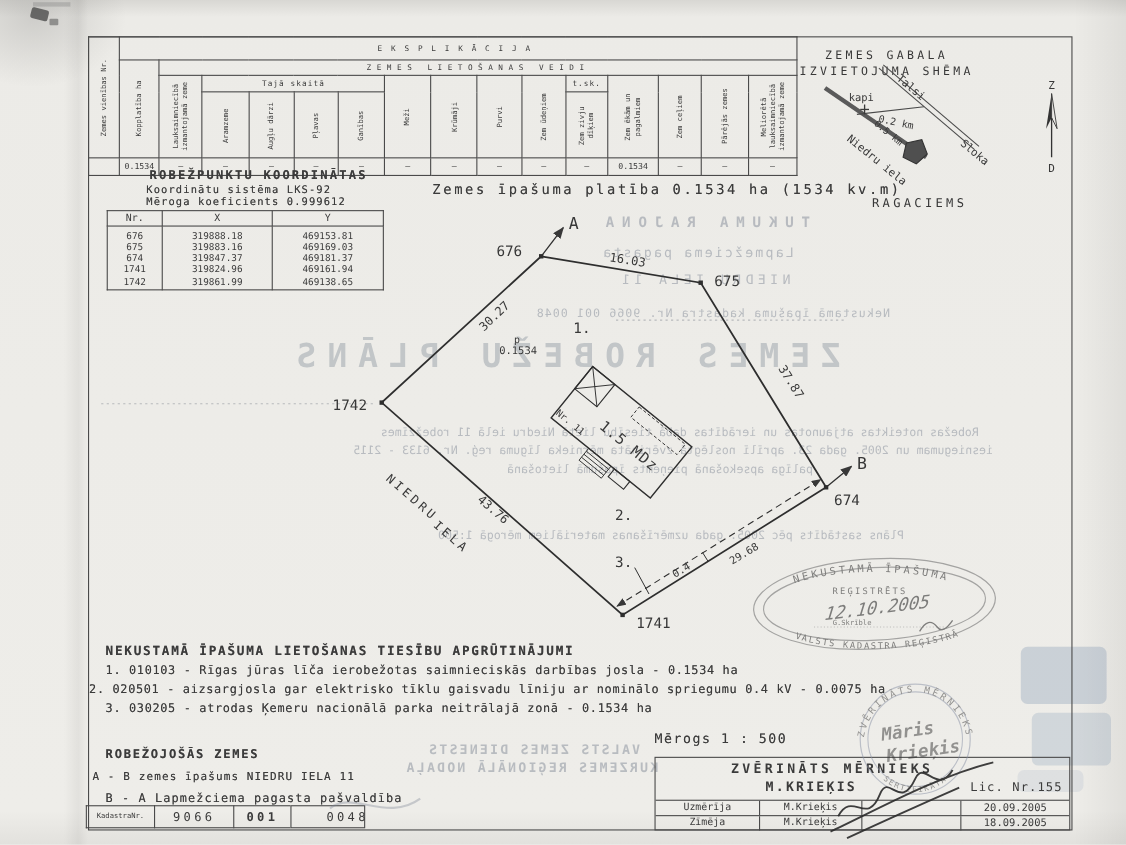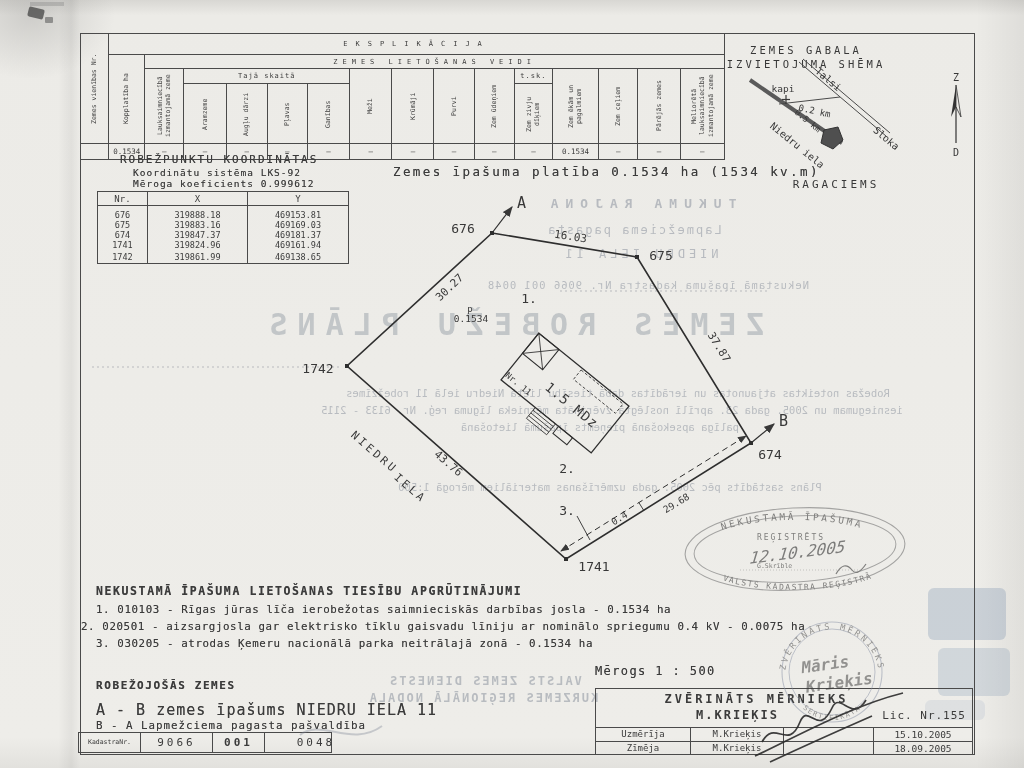--- a/index.html
+++ b/index.html
@@ -174,21 +174,21 @@
       <td>—</td>
       <td>—</td>
       <td>0.1534</td>
       <td>—</td>
       <td>—</td>
       <td>—</td>
     </tr>
   </tbody>
     </table>
 
-  <div class="txt" style="left:120px;top:153px;font-size:11px;letter-spacing:2px;font-weight:normal;">ROBEŽPUNKTU KOORDINĀTAS</div>
+  <div class="txt" style="left:136px;top:153px;font-size:11px;letter-spacing:2px;font-weight:bold;">ROBEŽPUNKTU KOORDINĀTAS</div>
   <div class="txt" style="left:133px;top:167px;font-size:9.5px;letter-spacing:1px;">Koordinātu sistēma LKS-92</div>
   <div class="txt" style="left:133px;top:178px;font-size:9.5px;letter-spacing:1px;">Mēroga koeficients 0.999612</div>
   <table class="coords">
     <colgroup>
         <col style="width:50px">
         <col style="width:100px">
         <col style="width:101px">
       </colgroup>
     <tbody>
         <tr class="chead">
@@ -230,21 +230,21 @@
     </table>
 
   <div class="txt" style="left:348px;top:164px;font-size:12.5px;letter-spacing:2.4px;margin-left:45px;">Zemes īpašuma platība 0.1534 ha (1534 kv.m)</div>
 
   <div class="txt" style="left:96px;top:584px;font-size:11.5px;letter-spacing:1.6px;font-weight:bold;">NEKUSTAMĀ ĪPAŠUMA LIETOŠANAS TIESĪBU APGRŪTINĀJUMI</div>
   <div class="txt" style="left:96px;top:603px;font-size:10.8px;letter-spacing:.6px;">1. 010103  -  Rīgas jūras līča ierobežotas saimnieciskās darbības josla - 0.1534 ha</div>
   <div class="txt" style="left:81px;top:620px;font-size:10.8px;letter-spacing:.6px;">2. 020501 -  aizsargjosla gar elektrisko tīklu gaisvadu līniju ar nominālo spriegumu 0.4 kV  - 0.0075 ha</div>
   <div class="txt" style="left:96px;top:637px;font-size:10.8px;letter-spacing:.6px;">3. 030205  -  atrodas Ķemeru nacionālā parka neitrālajā zonā - 0.1534 ha</div>
 
   <div class="txt" style="left:96px;top:679px;font-size:11px;letter-spacing:1.6px;font-weight:bold;">ROBEŽOJOŠĀS ZEMES</div>
-  <div class="txt" style="left:96px;top:701px;font-size:15px;letter-spacing:1px;">A  -  B  zemes īpašums NIEDRU IELA 11</div>
+  <div class="txt" style="left:84px;top:701px;font-size:10px;letter-spacing:1px;">A  -  B  zemes īpašums NIEDRU IELA 11</div>
   <div class="txt" style="left:96px;top:719px;font-size:10.8px;letter-spacing:1px;">B  -  A  Lapmežciema pagasta pašvaldība</div>
 
   <div class="cad">
     <div class="cell lbl">
       <span>Kadastra</span>
         <span>Nr.</span>
     </div>
     <div class="cell num n1">9066</div>
     <div class="cell num n2">001</div>
     <div class="cell num n3">0048</div>
@@ -254,21 +254,21 @@
   <div class="surv">
     <div class="shead">
       <div class="st1">ZVĒRINĀTS MĒRNIEKS</div>
       <div class="st2">M.KRIEĶIS</div>
       <div class="st3">Lic. Nr.155</div>
     </div>
     <div class="srow">
       <div>Uzmērīja</div>
       <div>M.Krieķis</div>
       <div></div>
-      <div>15.10.2005</div>
+      <div>20.09.2005</div>
     </div>
     <div class="srow">
       <div>Zīmēja</div>
       <div>M.Krieķis</div>
       <div></div>
       <div>18.09.2005</div>
     </div>
   </div>
 </div>
 

